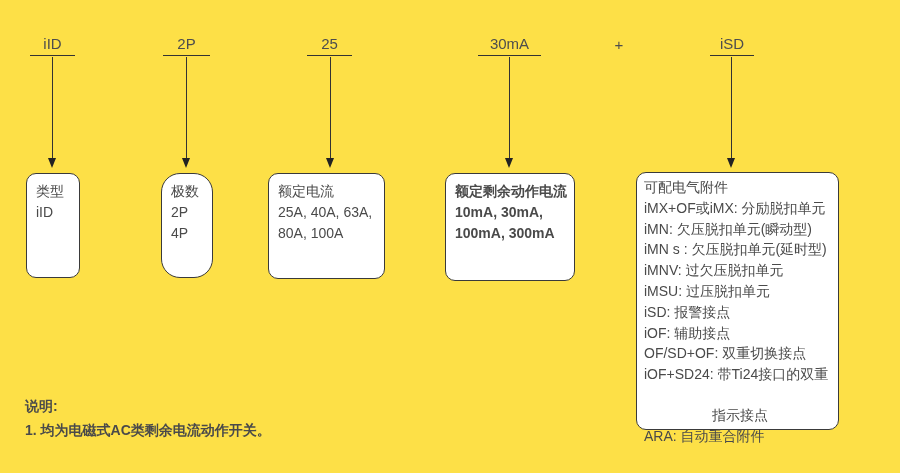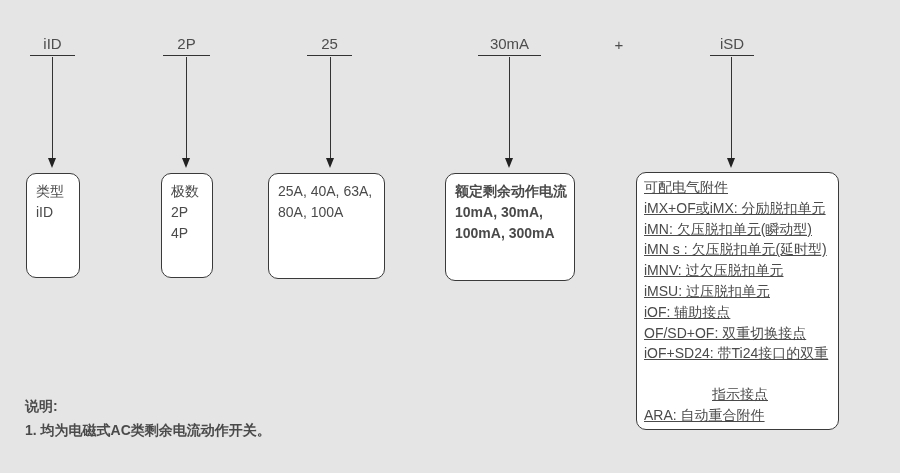--- a/index.html
+++ b/index.html
@@ -4,21 +4,21 @@
 <style>
   html, body {
     margin: 0;
     padding: 0;
     background: #ffffff;
   }
   .canvas {
     position: relative;
     width: 900px;
     height: 473px;
-    background: #e5e5e5;
+    background: #fde047;
     font-family: "Liberation Sans", sans-serif;
     color: #4a4a4a;
     overflow: hidden;
   }
   .code-label {
     position: absolute;
     top: 33px;
     height: 22px;
     line-height: 22px;
     text-align: center;
@@ -91,55 +91,57 @@
   <div class="arrow-line" style="left:52px;"></div>
   <div class="arrow-head" style="left:48px;"></div>
   <div class="dbox" style="left:26px; top:173px; width:54px; height:105px;">
     <div class="bline">类型</div>
     <div class="bline">iID</div>
   </div>
 
   <div class="code-label" style="left:163px; width:47px;">2P</div>
   <div class="arrow-line" style="left:186px;"></div>
   <div class="arrow-head" style="left:182px;"></div>
-  <div class="dbox" style="left:161px; top:173px; width:52px; height:105px;">
+  <div class="dbox" style="left:161px; top:173px; width:52px; height:105px;border-radius:19px;">
     <div class="bline">极数</div>
     <div class="bline">2P</div>
     <div class="bline">4P</div>
   </div>
 
   <div class="code-label" style="left:307px; width:45px;">25</div>
   <div class="arrow-line" style="left:330px;"></div>
   <div class="arrow-head" style="left:326px;"></div>
   <div class="dbox" style="left:268px; top:173px; width:117px; height:106px;">
+    <div class="bline">额定电流</div>
     <div class="bline">25A, 40A, 63A,</div>
     <div class="bline">80A, 100A</div>
   </div>
 
   <div class="code-label" style="left:478px; width:63px;text-align:center;">30mA</div>
   <div class="arrow-line" style="left:509px;"></div>
   <div class="arrow-head" style="left:505px;"></div>
   <div class="dbox" style="left:445px; top:173px; width:130px; height:108px;font-weight:bold;">
     <div class="bline">额定剩余动作电流</div>
     <div class="bline">10mA, 30mA,</div>
     <div class="bline">100mA, 300mA</div>
   </div>
 
   <div class="plus-sign" style="left:612px; width:14px; text-align:center;">+</div>
 
   <div class="code-label" style="left:710px; width:44px;">iSD</div>
   <div class="arrow-line" style="left:731px;"></div>
   <div class="arrow-head" style="left:727px;"></div>
-  <div class="dbox dbox-accessories" style="left:636px; top:172px; width:203px; height:258px;text-decoration:underline;">
+  <div class="dbox dbox-accessories" style="left:636px; top:172px; width:203px; height:258px;">
     <div class="bline">可配电气附件</div>
     <div class="bline">iMX+OF或iMX: 分励脱扣单元</div>
     <div class="bline">iMN: 欠压脱扣单元(瞬动型)</div>
     <div class="bline">iMN s : 欠压脱扣单元(延时型)</div>
     <div class="bline">iMNV: 过欠压脱扣单元</div>
     <div class="bline">iMSU: 过压脱扣单元</div>
+    <div class="bline">iSD: 报警接点</div>
     <div class="bline">iOF: 辅助接点</div>
     <div class="bline">OF/SD+OF: 双重切换接点</div>
     <div class="bline">iOF+SD24: 带Ti24接口的双重</div>
     <div class="bline indent">指示接点</div>
     <div class="bline">ARA: 自动重合附件</div>
   </div>
 
   <div class="notes">
     <div>说明:</div>
     <div>1. 均为电磁式AC类剩余电流动作开关。</div>

